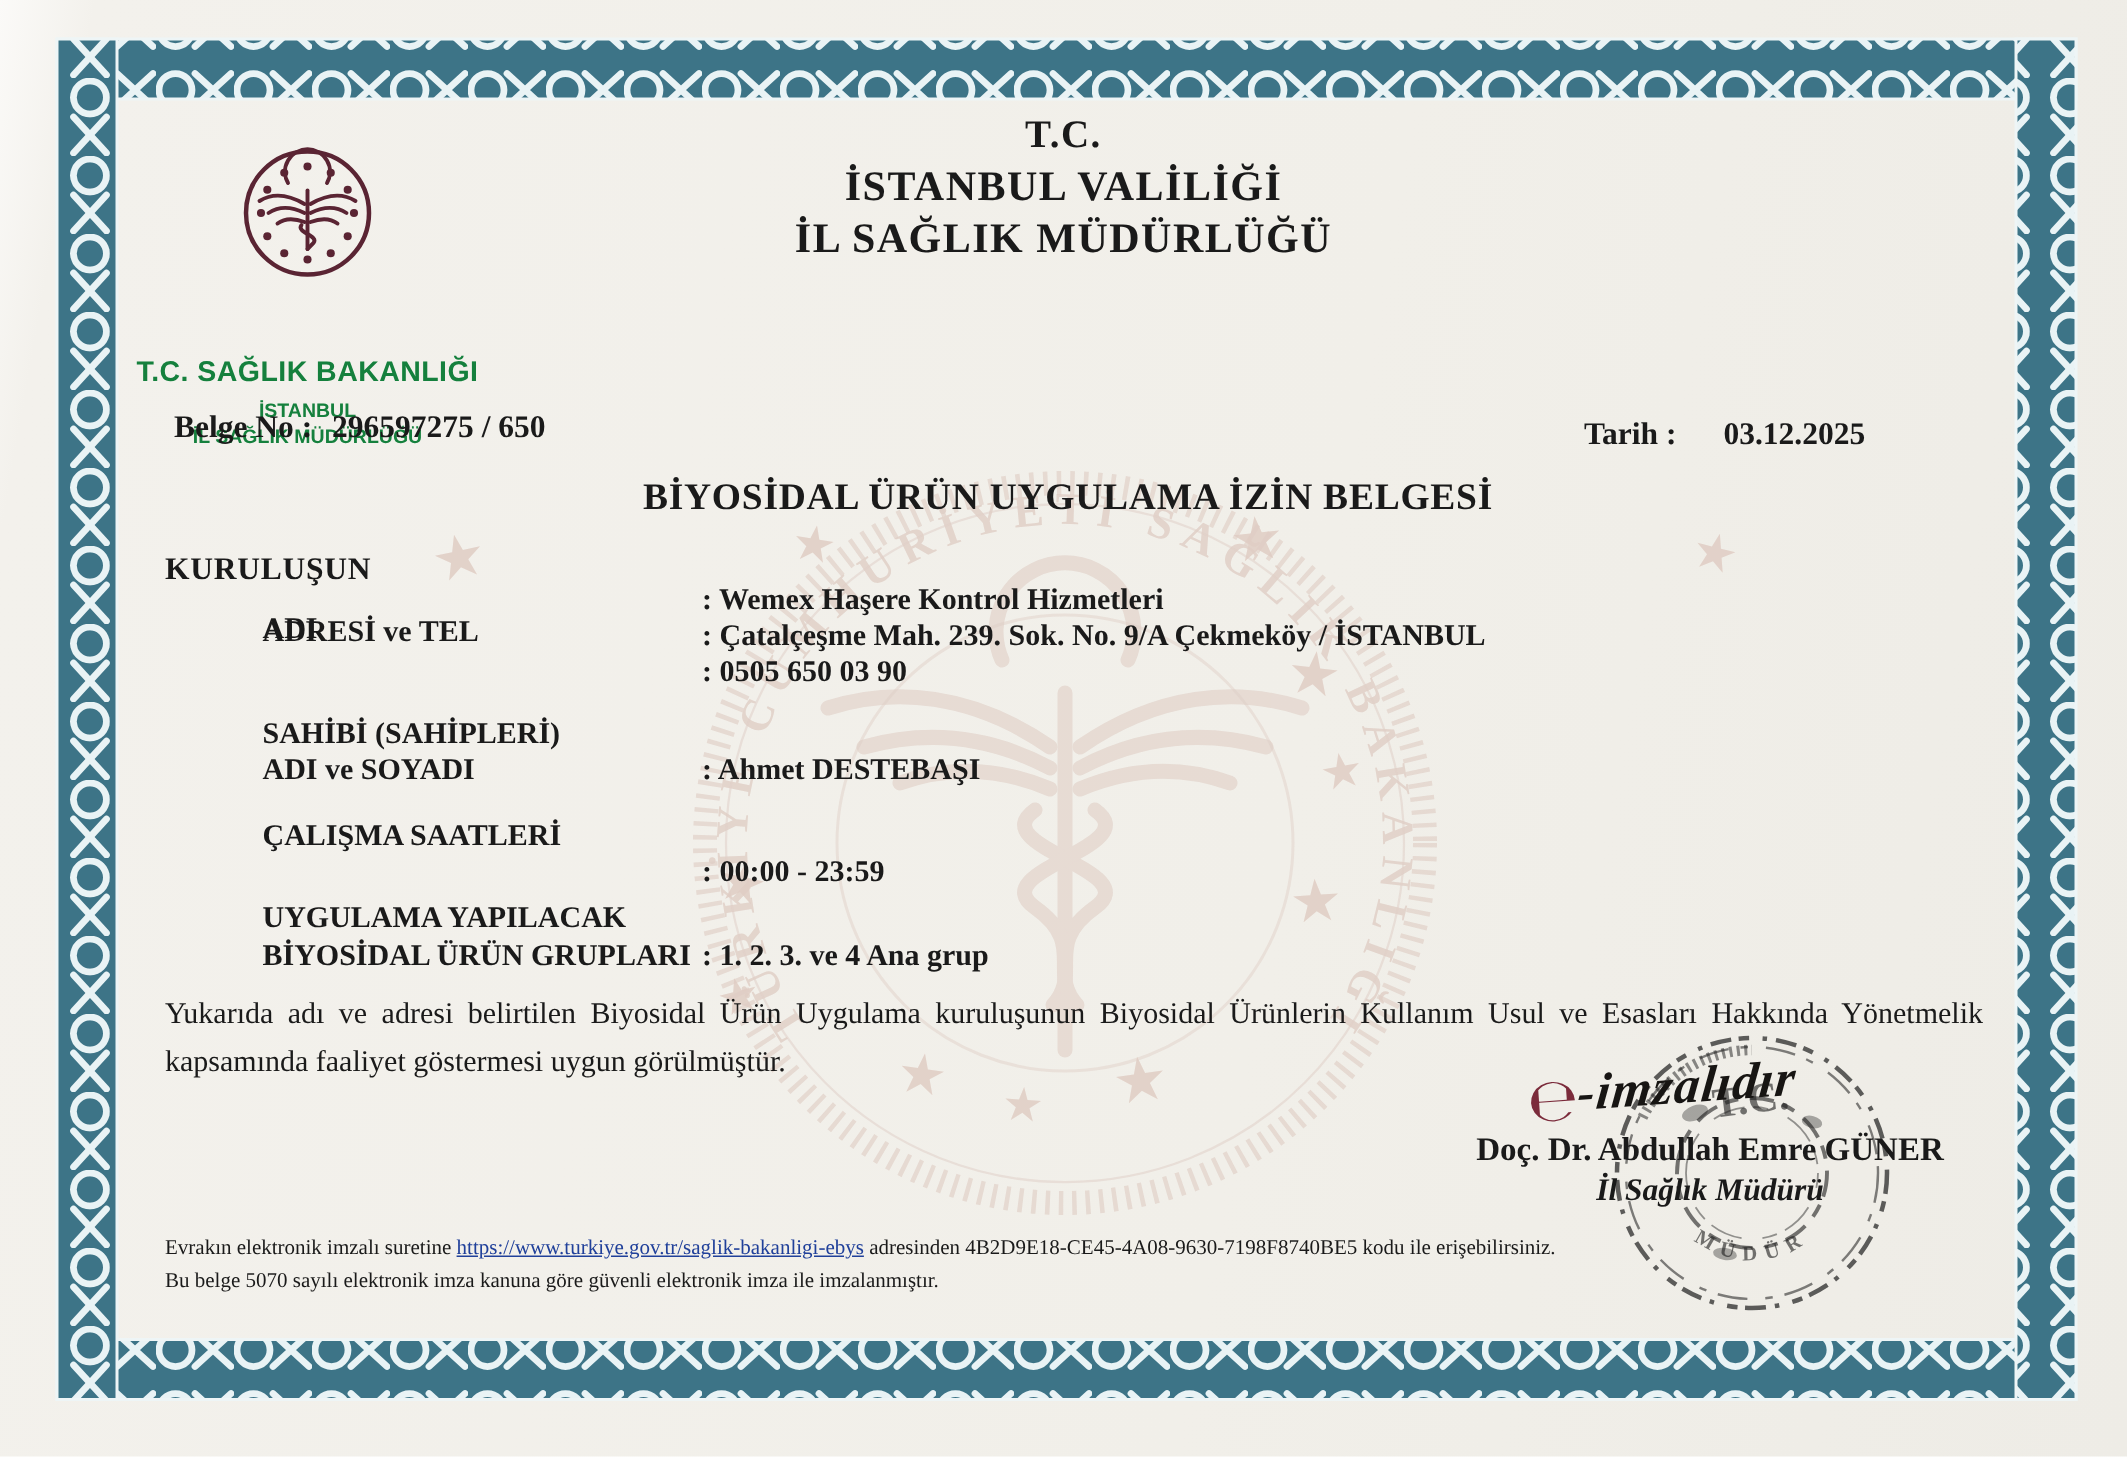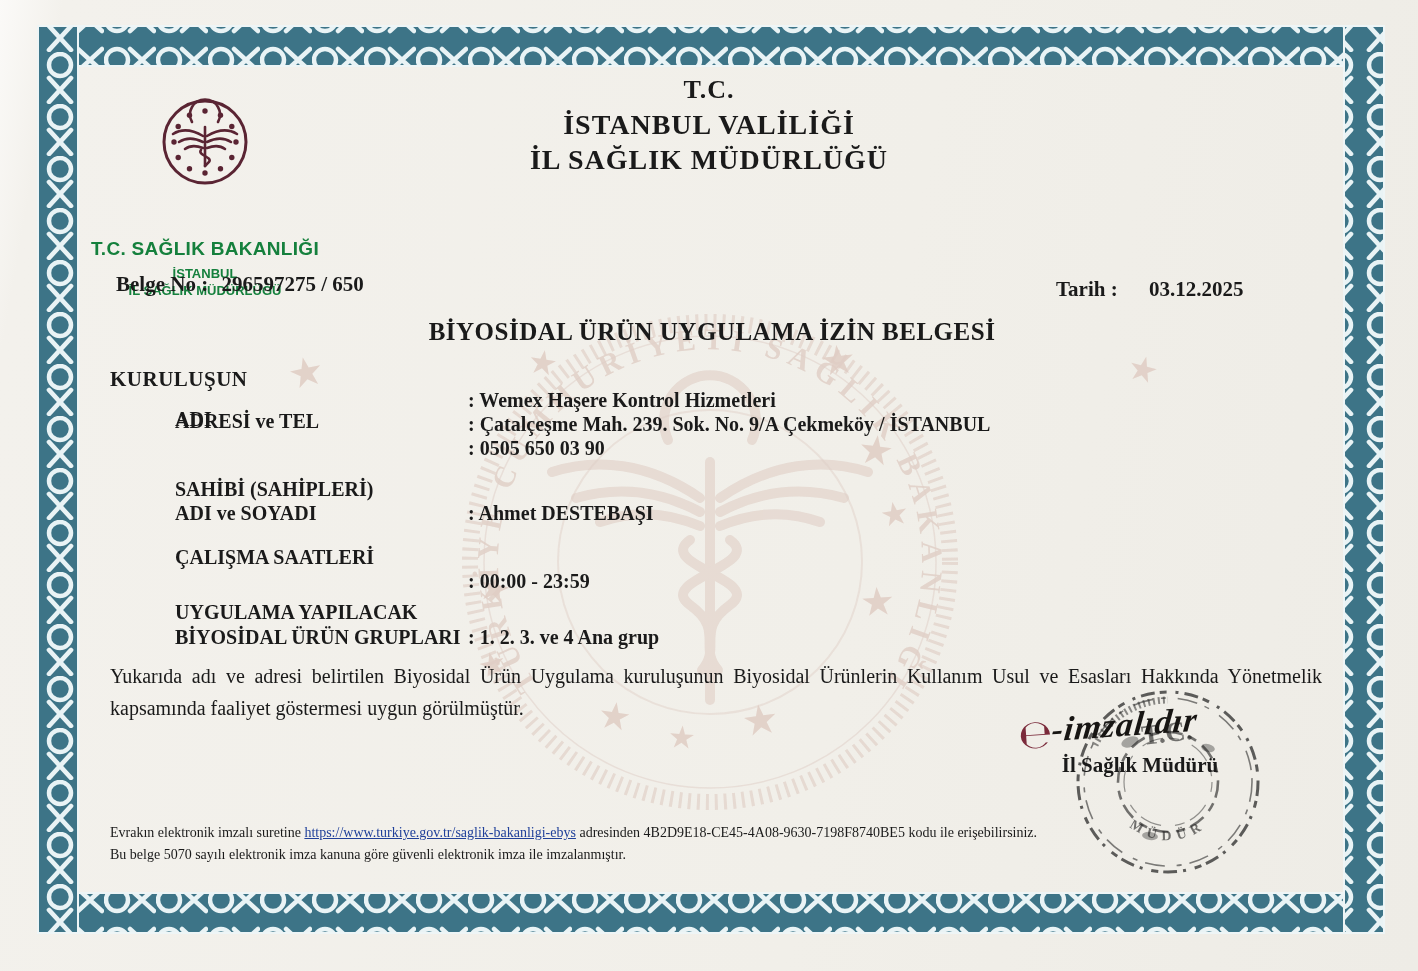--- a/index.html
+++ b/index.html
@@ -29,21 +29,21 @@
   .lbl{left:175px;font-size:20px;font-weight:bold;white-space:nowrap;}
   .val{left:468px;font-size:20px;font-weight:bold;white-space:nowrap;}
   .para{left:110px;top:660px;width:1212px;font-size:20px;text-align:justify;line-height:1.6;}
   
   .esign{left:1018px;top:706px;transform:rotate(-4deg);white-space:nowrap;}
   .esign-sym{font-family:"DejaVu Sans",sans-serif;font-size:40px;color:#7b2b3b;font-style:italic;vertical-align:-6px;}
   .esign-script{font-size:34px;font-weight:bold;font-style:italic;transform:skewX(-10deg);display:inline-block;letter-spacing:1px;color:#171513;}
   .sign-block{left:940px;top:752px;width:400px;text-align:center;line-height:1.28;}
   .sign-name{font-size:22px;font-weight:bold;}
   .sign-duty{font-size:20px;font-weight:bold;}
-  .sign-title{font-size:21px;font-weight:bold;}
+  .sign-title{font-size:21px;font-weight:bold;font-style:italic;}
   
   .footer{left:110px;top:822px;width:1100px;font-size:14px;line-height:1.6;}
   .footer a{color:#20409a;text-decoration:underline;}
   
   .wm-star{position:absolute;color:#e0cdc4;opacity:.85;font-family:"DejaVu Sans",sans-serif;line-height:1;}
   svg{display:block;}
 </style>
 </head>
 <body>
 
@@ -191,20 +191,21 @@
   <text font-family="Liberation Serif, DejaVu Serif, serif" font-size="14" font-weight="bold" fill="#1c1c1c" opacity=".6" letter-spacing="6">
     <textPath href="#stampBottomPath" startOffset="50%" text-anchor="middle">MÜDÜR</textPath>
   </text>
   <path id="stampBottomPath" d="M1110,800 A62,62 0 0 0 1226,800" fill="none" stroke="none"></path>
 </svg>
 
 <div class="abs esign">
   <span class="esign-sym">℮</span><span class="esign-script">-imzalıdır</span>
 </div>
 <div class="abs sign-block">
+  <div class="sign-name">Doç. Dr. Abdullah Emre GÜNER</div>
   <div class="sign-title">İl Sağlık Müdürü</div>
 </div>
 
 <div class="abs footer">
   <div>
     <span>Evrakın elektronik imzalı suretine</span>
     <a href="#">https://www.turkiye.gov.tr/saglik-bakanligi-ebys</a>
     <span>adresinden 4B2D9E18-CE45-4A08-9630-7198F8740BE5 kodu ile erişebilirsiniz.</span>
   </div>
   <div>Bu belge 5070 sayılı elektronik imza kanuna göre güvenli elektronik imza ile imzalanmıştır.</div>

